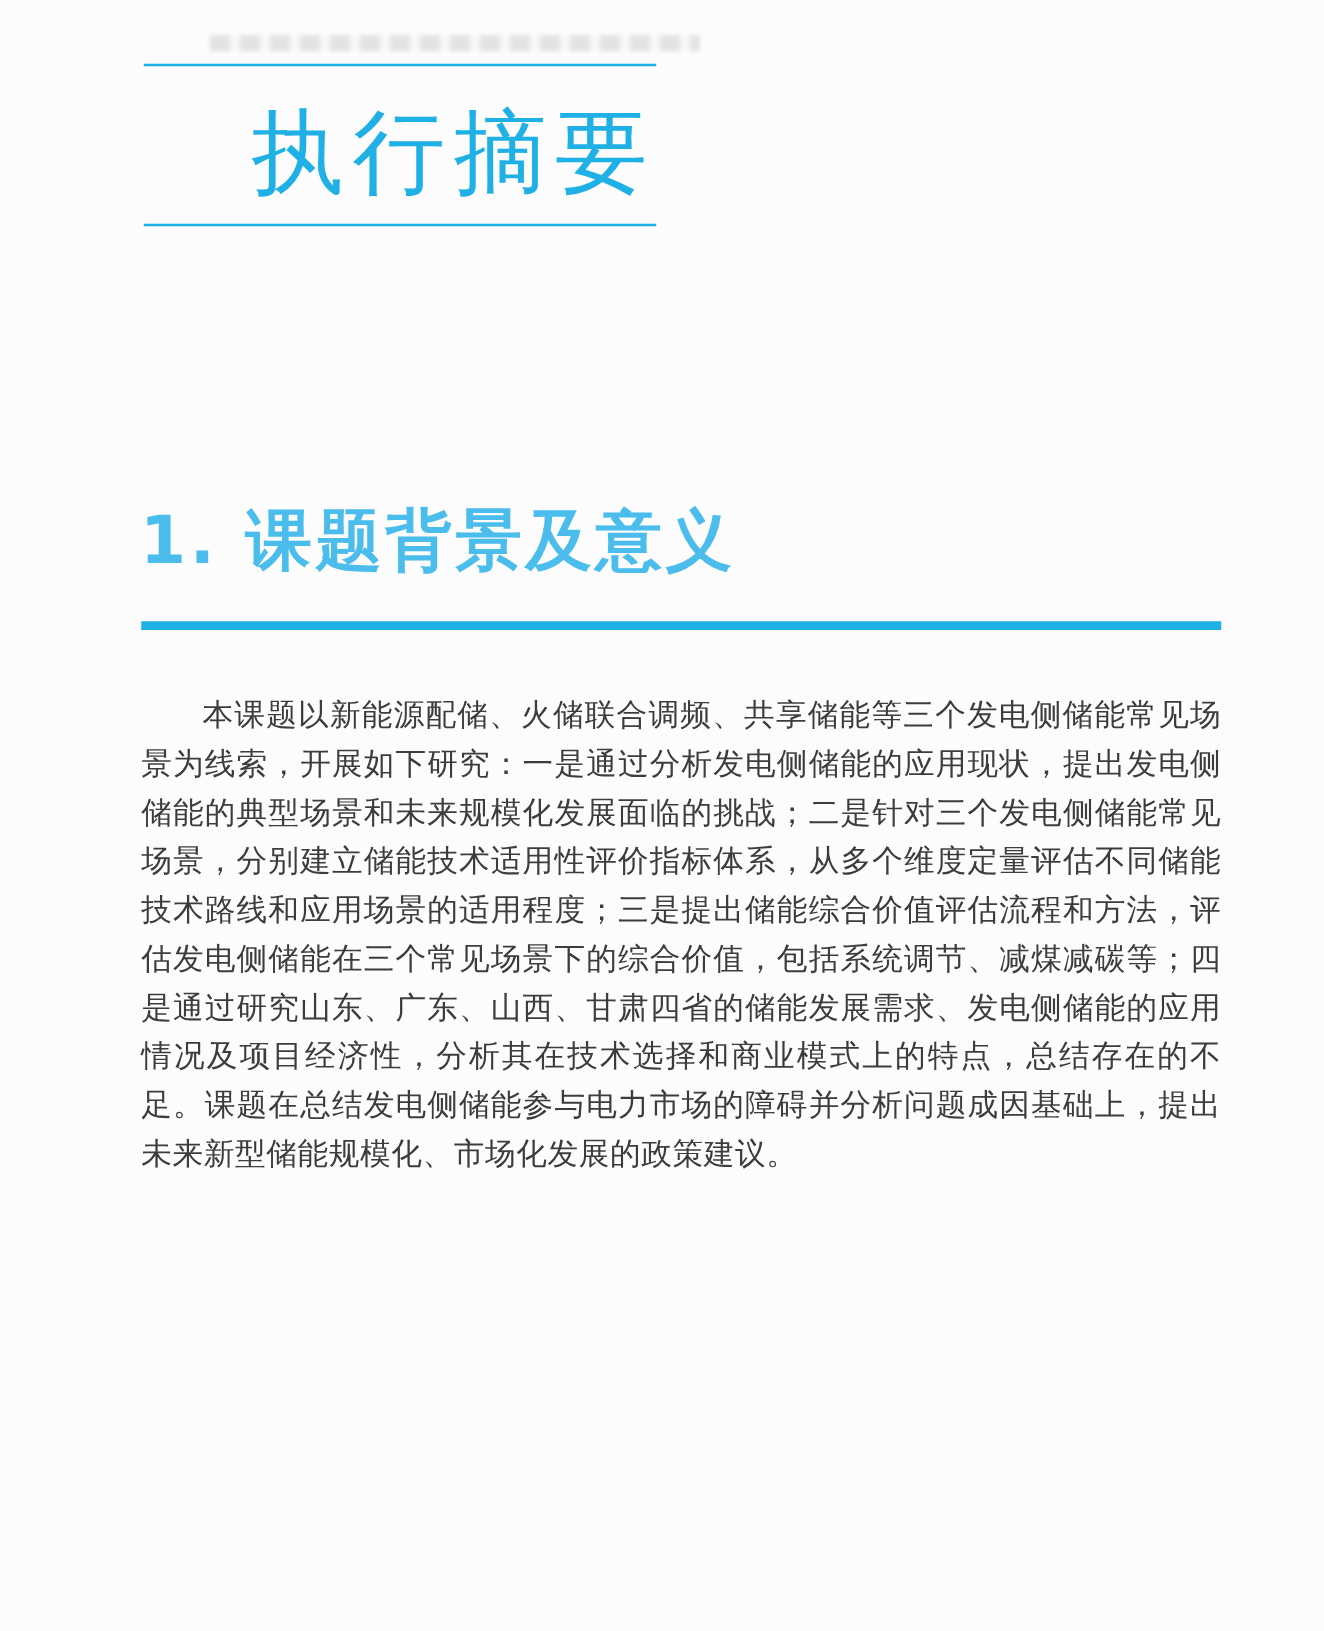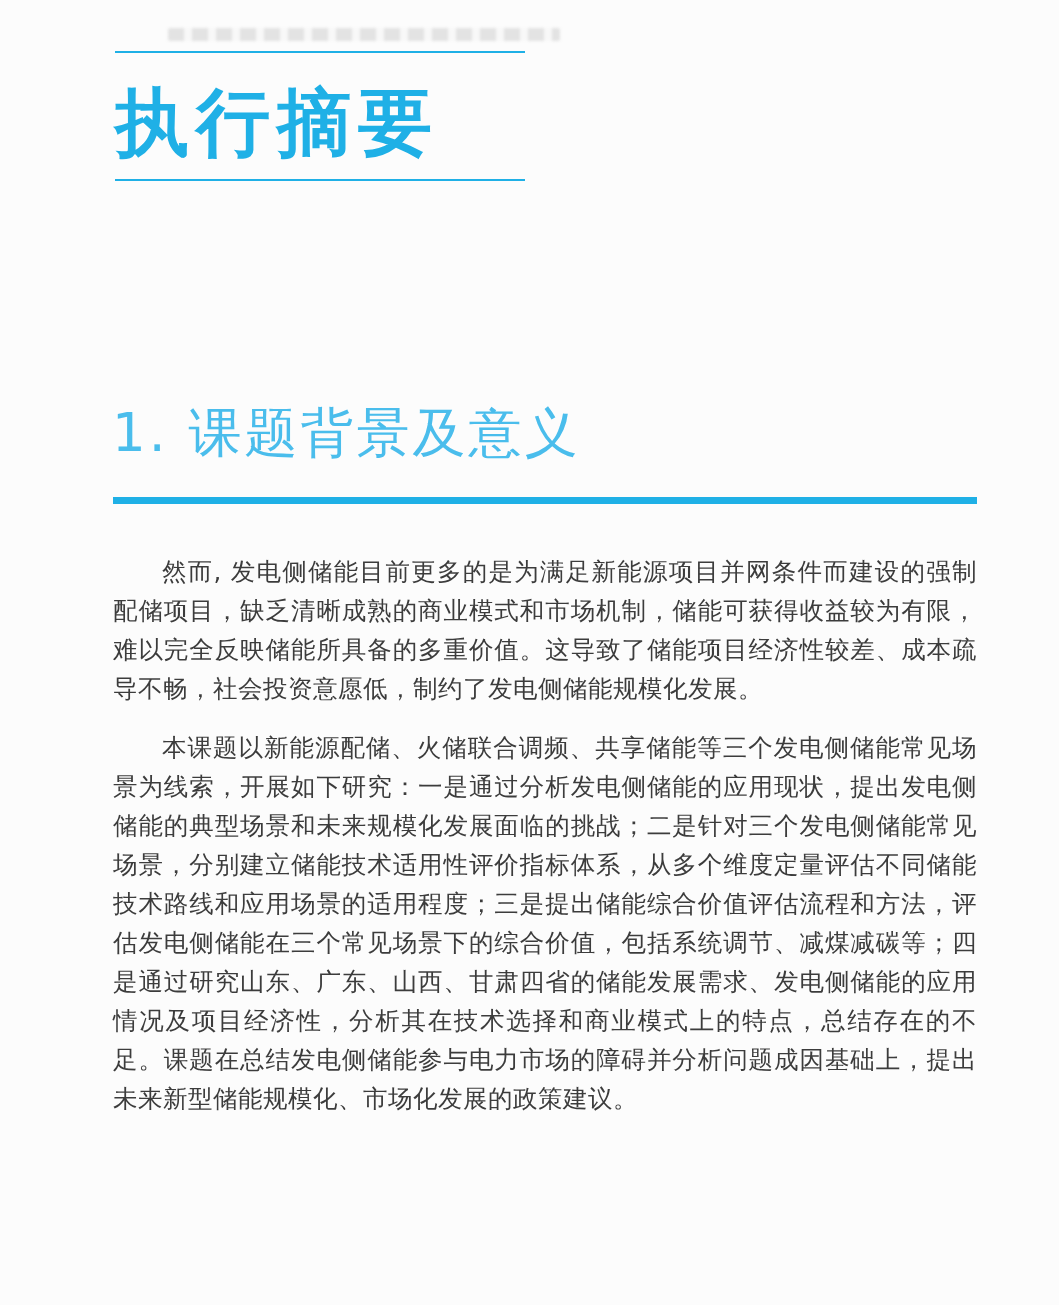--- a/index.html
+++ b/index.html
@@ -43,36 +43,36 @@
     height: 2px;
     background: var(--accent);
   }
   .rule-thin.top { top: 51px; }
   .rule-thin.bottom { top: 179px; }
   .doc-title {
     position: absolute;
     left: 115px;
     top: 74px;
     width: 410px;
-    text-align: left;
+    text-align: right;
     font-size: 74px;
     line-height: 96px;
-    font-weight: 700;
+    font-weight: 400;
     letter-spacing: 7px;
     color: var(--accent);
     white-space: nowrap;
   }
   .section-heading {
     position: absolute;
     left: 112px;
     top: 400px;
     width: 866px;
     font-size: 53px;
     line-height: 66px;
-    font-weight: 400;
+    font-weight: 700;
     letter-spacing: 3px;
     color: var(--heading);
     white-space: nowrap;
   }
   .rule-thick {
     position: absolute;
     left: 113px;
     top: 497px;
     width: 864px;
     height: 7px;
@@ -102,17 +102,16 @@
   <div class="scan-ghost"></div>
 
   <div class="rule-thin top"></div>
   <h1 class="doc-title">执行摘要</h1>
   <div class="rule-thin bottom"></div>
 
   <h2 class="section-heading">1. 课题背景及意义</h2>
   <div class="rule-thick"></div>
 
   <div class="body-copy">
-    <p>然而, 发电侧储能目前更多的是为满足新能源项目并网条件而建设的强制配储项目，缺乏清晰成熟的商业模式和市场机制，储能可获得收益较为有限，难以完全反映储能所具备的多重价值。这导致了储能项目经济性较差、成本疏导不畅，社会投资意愿低，制约了发电侧储能规模化发展。</p>
     <p>本课题以新能源配储、火储联合调频、共享储能等三个发电侧储能常见场景为线索，开展如下研究：一是通过分析发电侧储能的应用现状，提出发电侧储能的典型场景和未来规模化发展面临的挑战；二是针对三个发电侧储能常见场景，分别建立储能技术适用性评价指标体系，从多个维度定量评估不同储能技术路线和应用场景的适用程度；三是提出储能综合价值评估流程和方法，评估发电侧储能在三个常见场景下的综合价值，包括系统调节、减煤减碳等；四是通过研究山东、广东、山西、甘肃四省的储能发展需求、发电侧储能的应用情况及项目经济性，分析其在技术选择和商业模式上的特点，总结存在的不足。课题在总结发电侧储能参与电力市场的障碍并分析问题成因基础上，提出未来新型储能规模化、市场化发展的政策建议。</p>
   </div>
 
 </div>
 
 </body></html>

